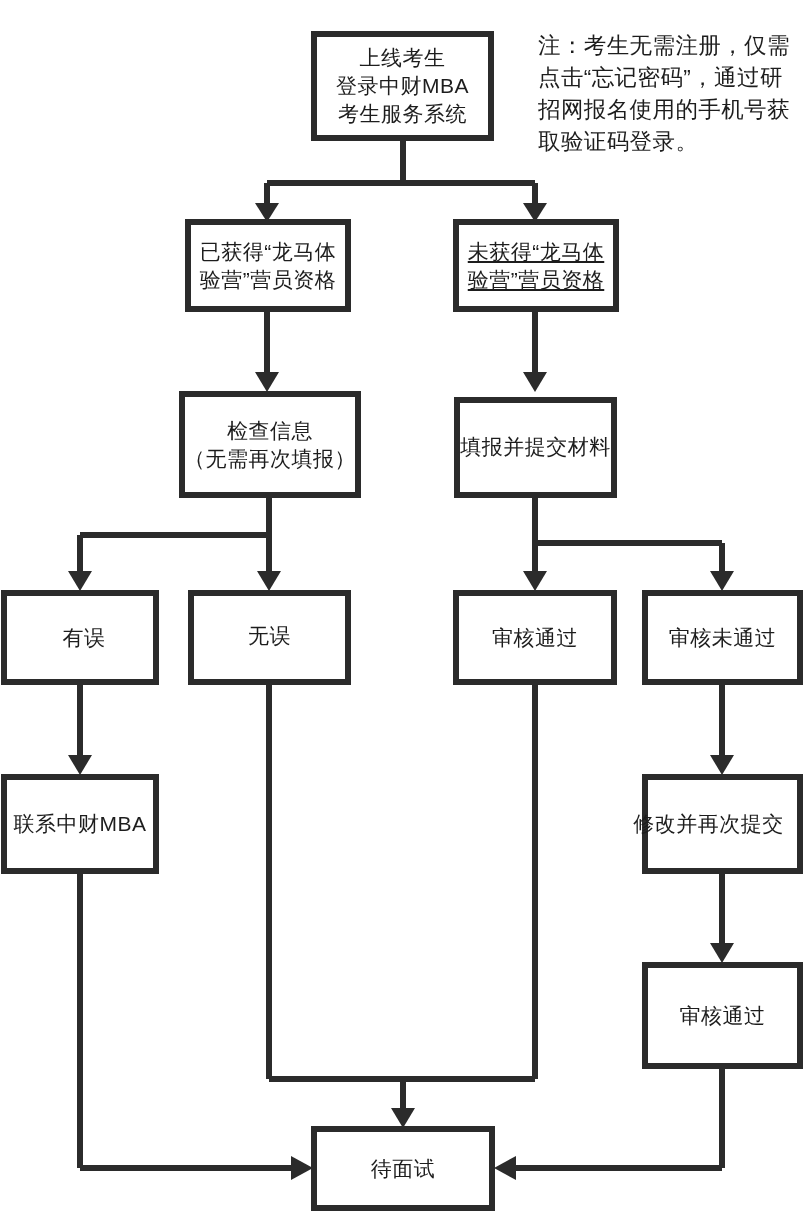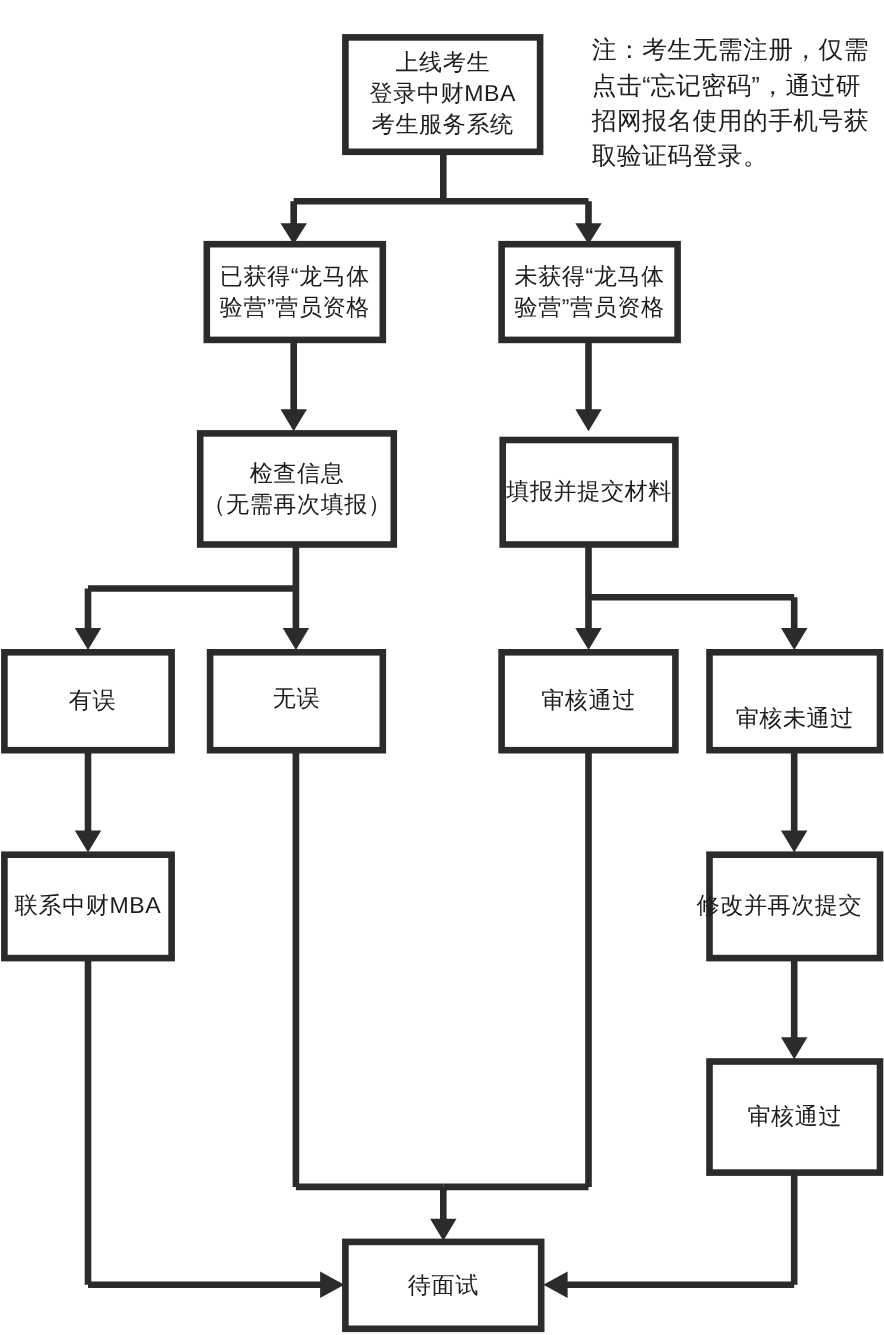--- a/index.html
+++ b/index.html
@@ -148,35 +148,35 @@
     <rect class="node-rect" x="314" y="1129" width="178" height="79"></rect>
   </svg>
 
   <div class="node-label" style="left:314px; top:34px; width:177px; height:104px;">上线考生
 登录中财MBA
 考生服务系统</div>
 
   <div class="node-label" style="left:188px; top:222px; width:160px; height:87px;">已获得“龙马体
 验营”营员资格</div>
 
-  <div class="node-label" style="left:456px; top:222px; width:160px; height:87px;">未获得“龙马体
+  <div class="node-label" style="left:456px; top:222px; width:160px; height:87px;text-decoration:underline;">未获得“龙马体
 验营”营员资格</div>
 
   <div class="node-label" style="left:182px; top:394px; width:176px; height:101px;">检查信息
 （无需再次填报）</div>
 
   <div class="node-label" style="left:457px; top:400px; width:157px; height:95px;font-family:Liberation Serif, serif;">填报并提交材料</div>
 
   <div class="node-label" style="left:8px; top:593px; width:152px; height:89px;">有误</div>
 
   <div class="node-label" style="left:191px; top:593px; width:157px; height:89px;font-family:Liberation Mono, monospace;">无误</div>
 
   <div class="node-label" style="left:456px; top:593px; width:158px; height:89px;">审核通过</div>
 
-  <div class="node-label" style="left:645px; top:609px; width:155px; height:89px;text-align:center;">审核未通过</div>
+  <div class="node-label" style="left:645px; top:593px; width:155px; height:89px;text-align:center;">审核未通过</div>
 
   <div class="node-label" style="left:4px; top:777px; width:152px; height:94px;">联系中财MBA</div>
 
   <div class="node-label" style="left:631px; top:777px; width:155px; height:94px;text-align:right;">修改并再次提交</div>
 
   <div class="node-label" style="left:645px; top:965px; width:155px; height:101px;">审核通过</div>
 
   <div class="node-label" style="left:314px; top:1129px; width:178px; height:79px;">待面试</div>
 
   <div class="note-text" style="left:538px; top:30px; width:266px;">注：考生无需注册，仅需点击“忘记密码”，通过研招网报名使用的手机号获取验证码登录。</div>

